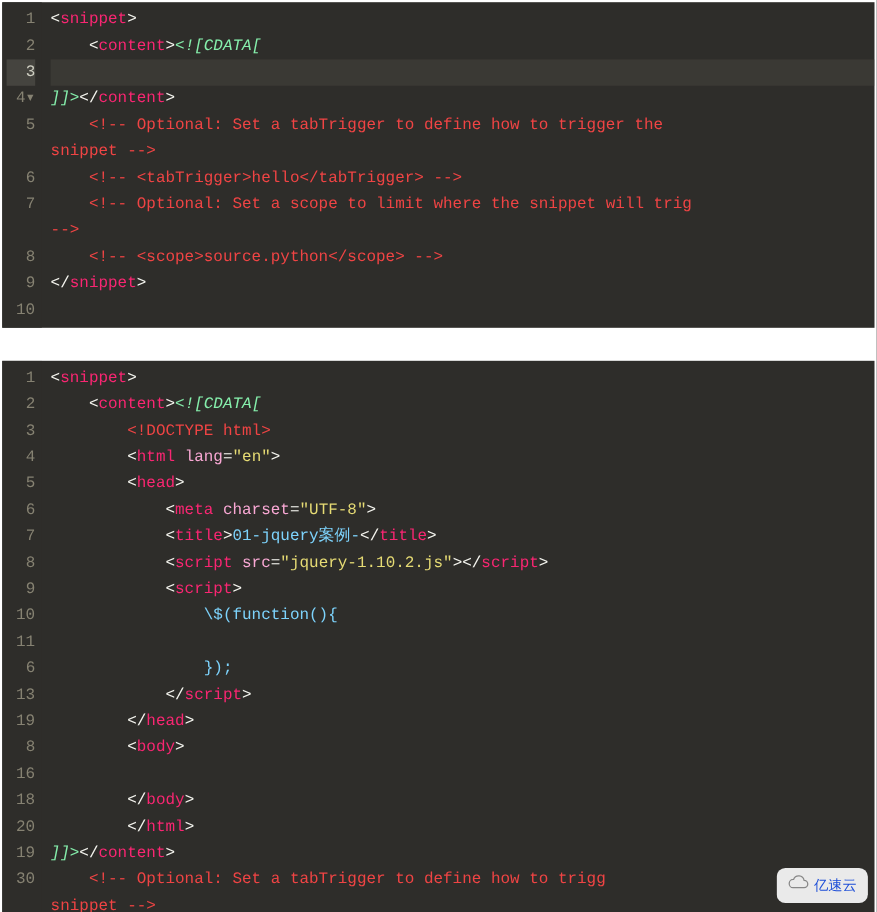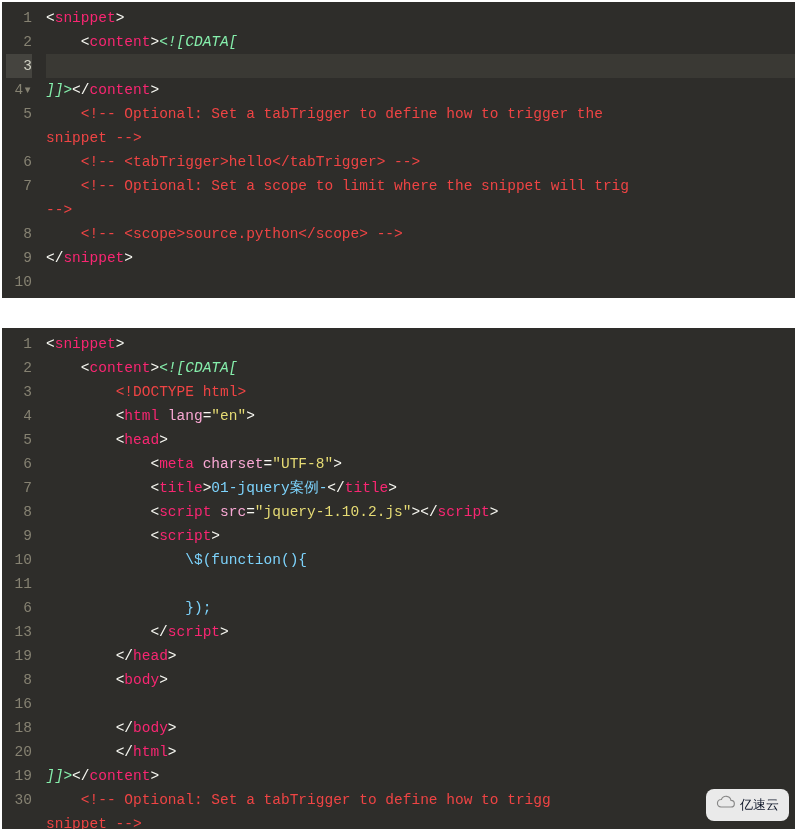--- a/index.html
+++ b/index.html
@@ -45,21 +45,21 @@
   .txt    { color: #7dd3fc; }
   .watermark {
     position: fixed;
     right: 8px;
     bottom: 8px;
     background: rgba(255,255,255,0.9);
     border-radius: 8px;
     padding: 4px 10px;
     font-family: sans-serif;
     font-size: 13px;
-    color: #0f172a;
+    color: #1d4ed8;
     display: flex;
     align-items: flex-end;
     gap: 4px;
   }
   .watermark svg { width: 20px; height: 14px; }
 </style>
 </head>
 <body>
 
 <div class="editor">

